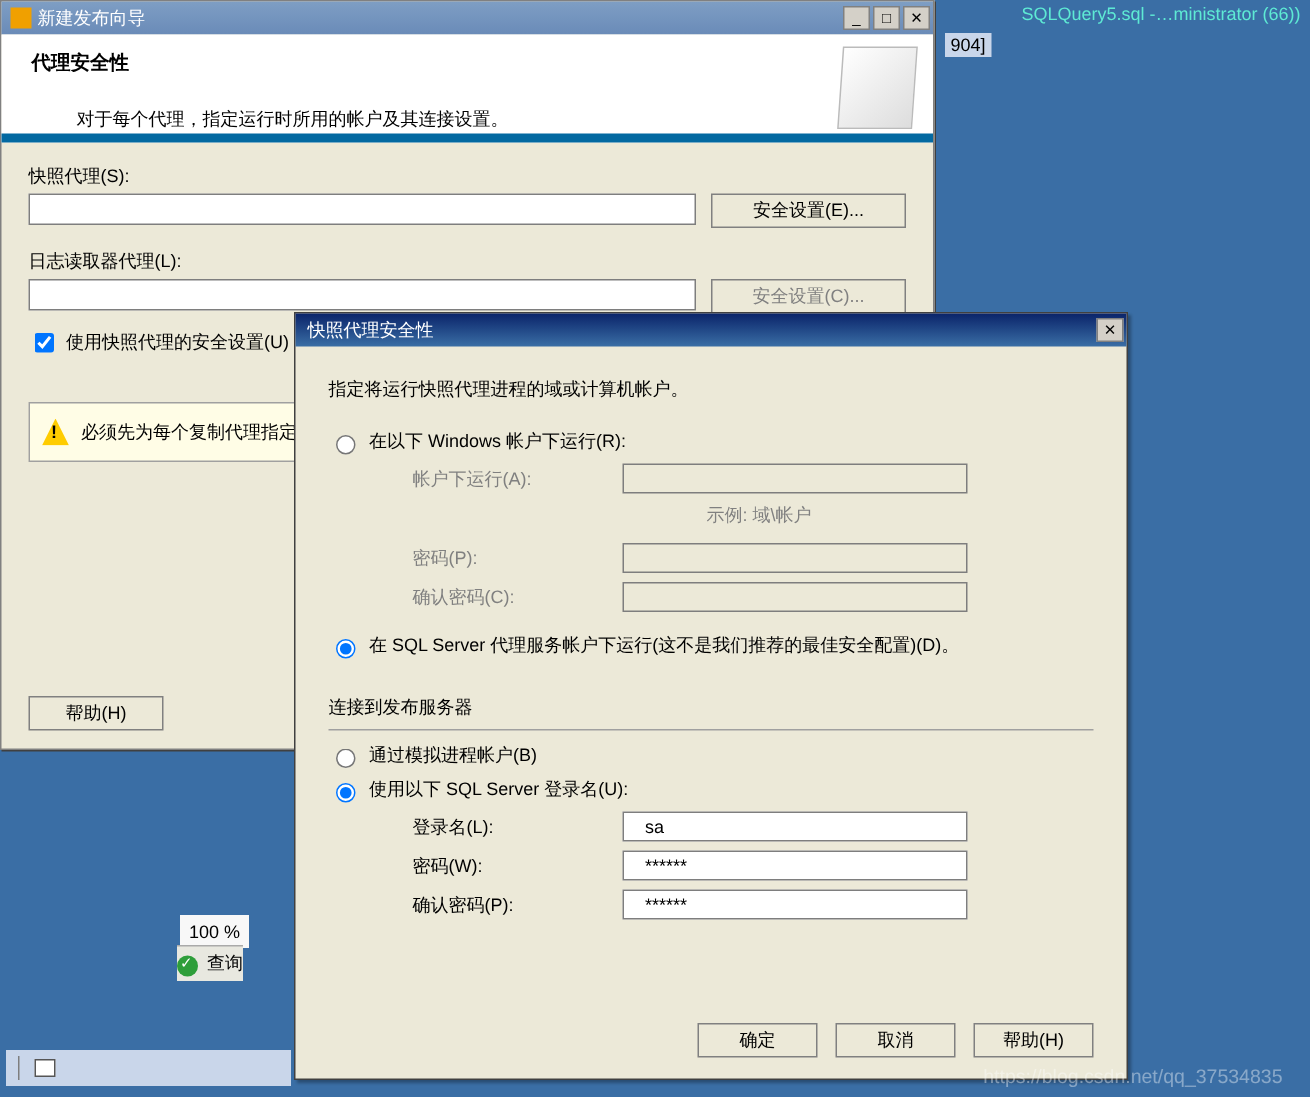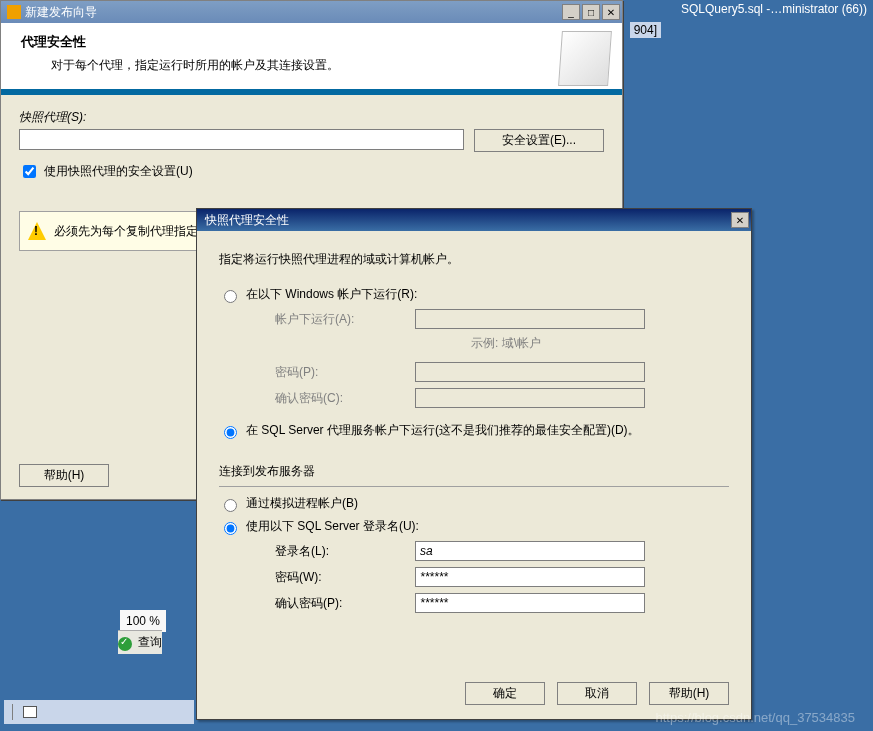--- a/index.html
+++ b/index.html
@@ -1,31 +1,31 @@
 <!DOCTYPE html>
 <html><head>
 <meta charset="utf-8">
 <style>
 * { box-sizing: border-box; font-family: "Microsoft YaHei", Tahoma, sans-serif; font-size: 12px; }
 body { margin: 0; width: 873px; height: 731px; background: #3a6ea5; position: relative; overflow: hidden; }
-.bg-tab { position: absolute; top: 2px; right: 6px; color: #ffffff; font-size: 12px; }
+.bg-tab { position: absolute; top: 2px; right: 6px; color: #5eead4; font-size: 12px; }
 .bg-num { position: absolute; top: 22px; right: 212px; color: #000; background: #c9d6ea; padding: 1px 4px; font-size: 12px; }
 .wiz { position: absolute; top: 0; left: 0; width: 623px; height: 500px; background: #ece9d8; border: 1px solid #808080; box-shadow: 1px 1px 0 #404040; }
 .titlebar { height: 22px; background: linear-gradient(#7e9ec4,#6a8bb8); display: flex; align-items: center; padding: 0 2px; }
 .titlebar .ticon { width: 14px; height: 14px; background: #f0a000; margin: 0 4px; }
 .titlebar .ttxt { flex: 1; color: #fff; }
 .winbtns { display: flex; gap: 2px; }
 .winbtn { width: 18px; height: 16px; background: #d4d0c8; border: 1px solid #808080; display: flex; align-items: center; justify-content: center; font-size: 10px; font-family: Marlett, sans-serif; }
 .wiz-head { background: #fff; height: 72px; padding: 10px 20px; position: relative; border-bottom: 6px solid #0369a1; }
 .wiz-head h1 { margin: 0; font-size: 13px; font-weight: bold; }
-.wiz-head p { margin: 6px 0 0 30px; font-size: 12px; }
+.wiz-head p { margin: 20px 0 0 30px; font-size: 12px; }
 .wiz-head .cube { position: absolute; right: 12px; top: 8px; width: 50px; height: 55px; border: 1px solid #bbb; background: linear-gradient(135deg,#fff,#ddd); transform: skewX(-4deg); }
 .wiz-body { padding: 10px 18px; }
 .field-row { margin-top: 4px; }
-.field-row label { display: block; margin-bottom: 3px; font-style: italic; }
+.field-row label { display: block; margin-bottom: 3px; }
 .field-row .pair { display: flex; gap: 10px; justify-content: center; }
 .txt-in { height: 21px; background: #fff; border: 1px solid #7e7e7e; flex: 1; }
 .btn { height: 23px; padding: 0 10px; background: #ece9d8; border: 1px solid #808080; min-width: 130px; }
 .btn[disabled] { color: #808080; }
 .chk-row { margin-top: 10px; display: flex; align-items: center; gap: 5px; }
 .warn-box { margin-top: 30px; border: 1px solid #a0a0a0; background: #fffde6; padding: 6px 8px; display: flex; align-items: center; gap: 8px; height: 40px; }
 .warn-ico { width: 18px; height: 18px; background: #ffcc00; clip-path: polygon(50% 0,100% 100%,0 100%); position: relative; }
 .warn-ico::after { content:"!"; position:absolute; left:6px; top:2px; font-weight:bold; color:#000; }
 .wiz-foot { position: absolute; bottom: 12px; left: 18px; }
 .zoom-bar { position: absolute; top: 610px; left: 120px; background: #f8f8f8; padding: 4px 6px; }
@@ -39,21 +39,21 @@
 .dlg .titlebar { background: linear-gradient(#0a246a,#3a6ea5); }
 .dlg .close { margin-left: auto; }
 .dlg-body { padding: 14px 22px; }
 .dlg-body > p { margin: 6px 0 18px 0; }
 .radio-group { margin: 6px 0 6px 30px; }
 .radio-row { display: flex; align-items: center; gap: 6px; margin: 6px 0; }
 .indent-fields { margin-left: 56px; }
 .irow { display: flex; align-items: center; margin: 6px 0; }
 .irow label { width: 140px; color: inherit; }
 .irow.disabled { color: #808080; }
-.irow input[type=text], .irow input[type=password] { width: 230px; height: 20px; background: #fff; border: 1px solid #7e7e7e; padding: 1px 4px; font-style: italic; }
+.irow input[type=text], .irow input[type=password] { width: 230px; height: 20px; background: #fff; border: 1px solid #7e7e7e; padding: 1px 14px; }
 .irow.disabled input { background: #ece9d8; color:#808080; }
 .example { color: #808080; margin: 4px 0 10px 196px; }
 .section-hd { margin: 24px 0 6px 0; }
 .hr { border-top: 1px solid #a0a0a0; margin: 0 0 8px 0; }
 .dlg-foot { position: absolute; bottom: 14px; right: 22px; display: flex; gap: 12px; }
 .dlg-foot .btn { min-width: 80px; }
 .watermark { position: absolute; bottom: 6px; right: 18px; color: rgba(255,255,255,0.4); font-size: 13px; pointer-events:none; }
 </style>
 </head>
 <body>
@@ -75,20 +75,27 @@
     <h1>代理安全性</h1>
     <p>对于每个代理，指定运行时所用的帐户及其连接设置。</p>
     <div class="cube"></div>
   </div>
   <div class="wiz-body">
     <div class="field-row">
       <label>快照代理(S):</label>
       <div class="pair">
         <div class="txt-in"></div>
         <button class="btn">安全设置(E)...</button>
+      </div>
+    </div>
+    <div class="field-row" style="margin-top:14px;">
+      <label>日志读取器代理(L):</label>
+      <div class="pair">
+        <div class="txt-in"></div>
+        <button class="btn" disabled="">安全设置(C)...</button>
       </div>
     </div>
     <div class="chk-row">
       <input type="checkbox" checked="" style="">
       <span>使用快照代理的安全设置(U)</span>
     </div>
     <div class="warn-box">
       <div class="warn-ico"></div>
       <span>必须先为每个复制代理指定</span>
     </div>

